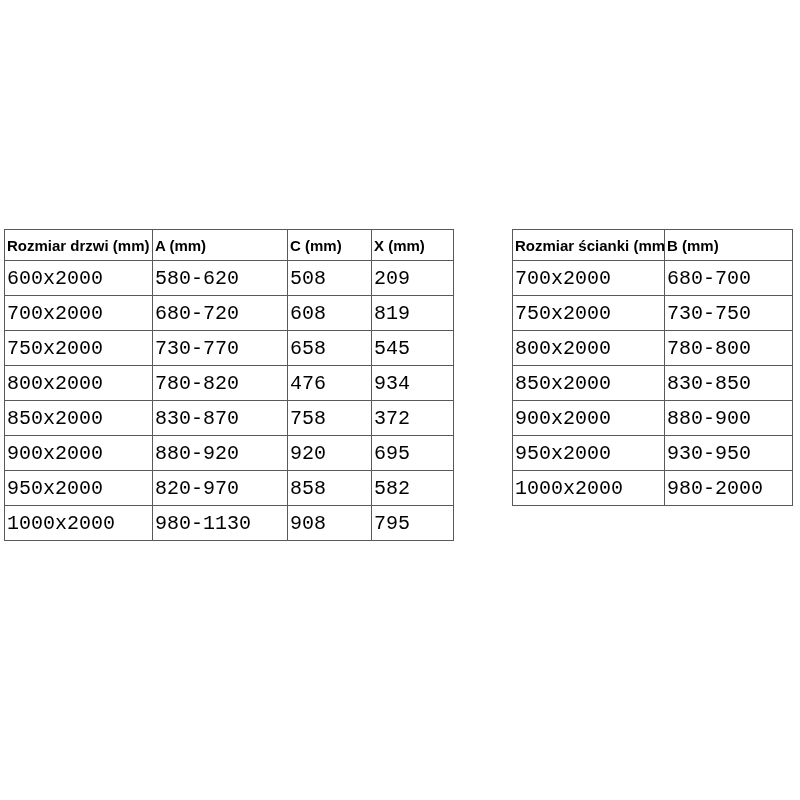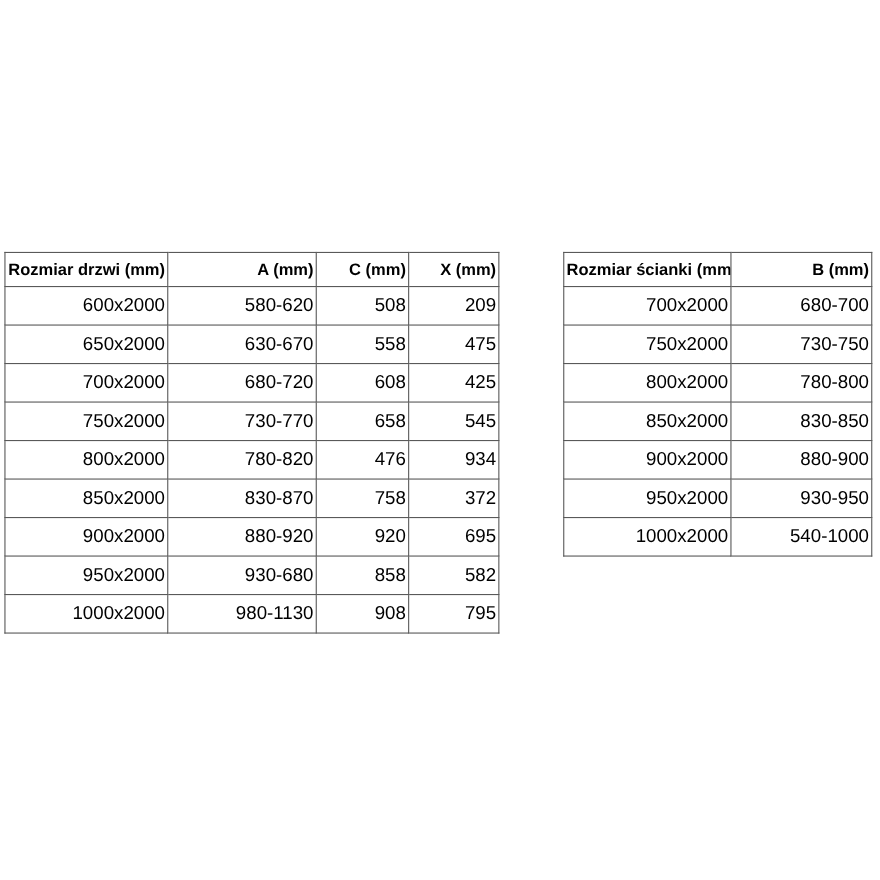--- a/index.html
+++ b/index.html
@@ -18,35 +18,36 @@
   }
   table.spec-table {
     position: absolute;
     border-collapse: collapse;
     table-layout: fixed;
     background: #ffffff;
   }
   table.spec-table th,
   table.spec-table td {
     border: 1px solid #595959;
-    text-align: right;
+    text-align: left;
     vertical-align: middle;
     overflow: hidden;
     white-space: nowrap;
     padding: 0 2px;
   }
   table.spec-table th {
     font-weight: bold;
     font-size: 15px;
     height: 30px;
   }
   table.spec-table td {
     font-weight: normal;
-    font-size: 17px;
+    font-size: 20px;
     height: 34px;
+    font-family: Liberation Mono, monospace;
   }
   #door-table {
     left: 4px;
     top: 229px;
     width: 449px;
   }
   #wall-table {
     left: 512px;
     top: 229px;
     width: 280px;
@@ -73,30 +74,24 @@
       </tr>
     </thead>
     <tbody>
       <tr>
         <td>600x2000</td>
         <td>580-620</td>
         <td>508</td>
         <td>209</td>
       </tr>
       <tr>
-        <td>650x2000</td>
-        <td>630-670</td>
-        <td>558</td>
-        <td>475</td>
-      </tr>
-      <tr>
         <td>700x2000</td>
         <td>680-720</td>
         <td>608</td>
-        <td>425</td>
+        <td>819</td>
       </tr>
       <tr>
         <td>750x2000</td>
         <td>730-770</td>
         <td>658</td>
         <td>545</td>
       </tr>
       <tr>
         <td>800x2000</td>
         <td>780-820</td>
@@ -110,21 +105,21 @@
         <td>372</td>
       </tr>
       <tr>
         <td>900x2000</td>
         <td>880-920</td>
         <td>920</td>
         <td>695</td>
       </tr>
       <tr>
         <td>950x2000</td>
-        <td>930-680</td>
+        <td>820-970</td>
         <td>858</td>
         <td>582</td>
       </tr>
       <tr>
         <td>1000x2000</td>
         <td>980-1130</td>
         <td>908</td>
         <td>795</td>
       </tr>
     </tbody>
@@ -161,18 +156,18 @@
       <tr>
         <td>900x2000</td>
         <td>880-900</td>
       </tr>
       <tr>
         <td>950x2000</td>
         <td>930-950</td>
       </tr>
       <tr>
         <td>1000x2000</td>
-        <td>540-1000</td>
+        <td>980-2000</td>
       </tr>
     </tbody>
   </table>
 
 </div>
 
 </body></html>

